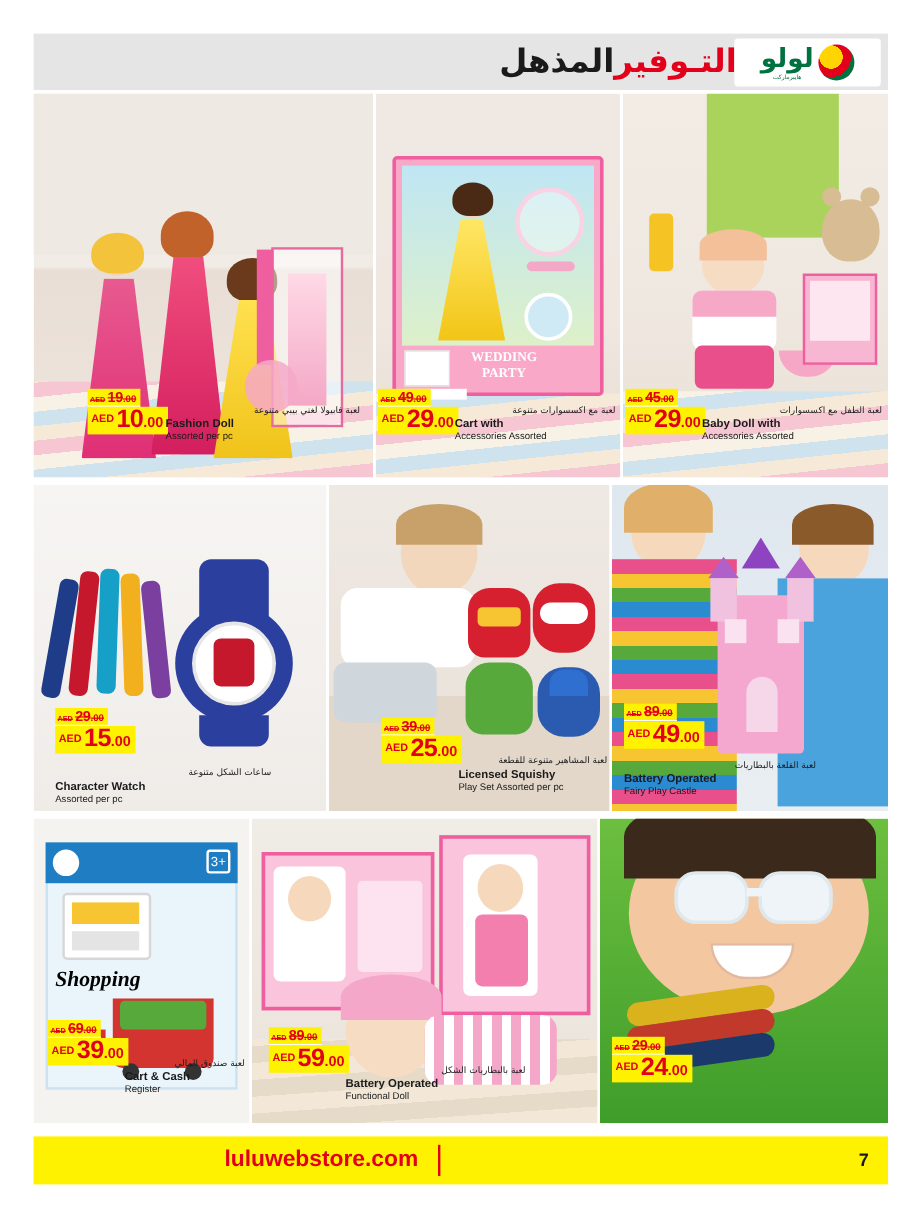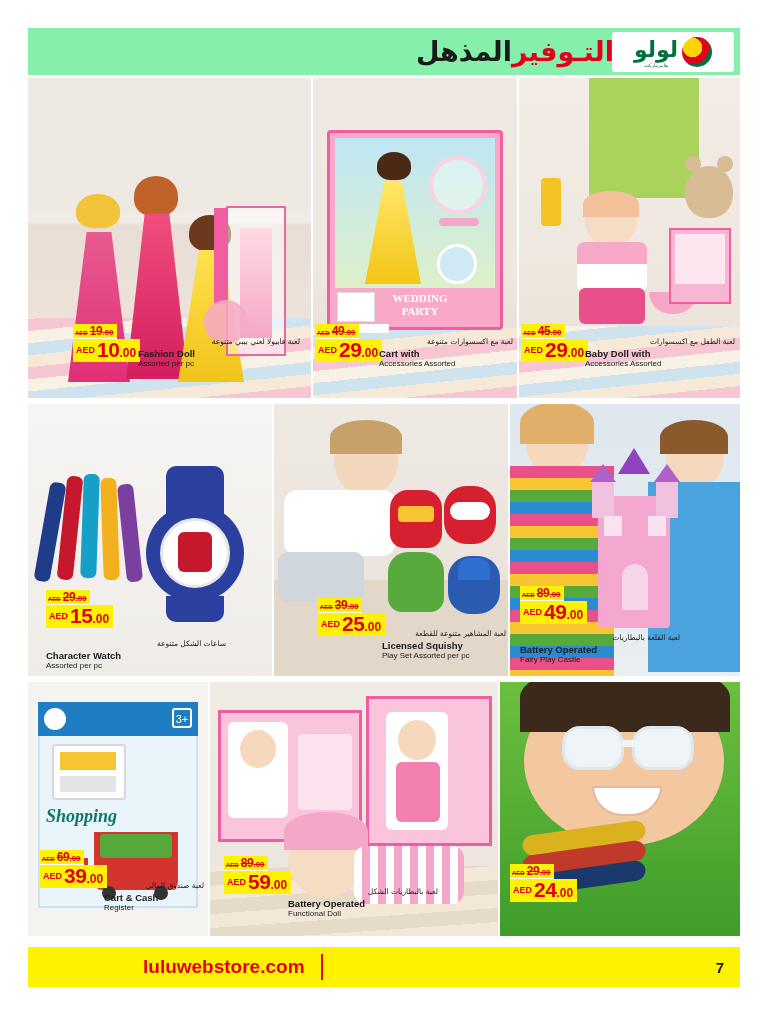--- a/index.html
+++ b/index.html
@@ -14,21 +14,21 @@
     position: absolute;
     left: 0; top: 0;
     width: 768px; height: 1011px;
     background: #fff;
   }
   
   .header {
     position: absolute;
     left: 28px; top: 28px;
     width: 712px; height: 47px;
-    background: #86efac;
+    background: #e5e5e5;
     display: flex;
     align-items: center;
     justify-content: flex-end;
     padding-right: 6px;
   }
   .header-title {
     font-size: 27px;
     font-weight: bold;
     color: #e2001a;
     direction: rtl;
@@ -115,20 +115,21 @@
   .desc .en-sub { font-size: 8px; color: #1a1a1a; font-weight: normal; }
 
   
   .footer {
     position: absolute;
     left: 28px; bottom: 24px;
     width: 712px; height: 40px;
     background: #fff200;
     display: flex;
     align-items: center;
+    padding-left: 44px;
   }
   .footer .web {
     color: #e2001a; font-weight: bold; font-size: 19px;
     margin-left: 115px;
   }
   .footer .divider {
     width: 2px; height: 26px; background: #e2001a; margin: 0 16px;
   }
   .footer .ar {
     color: #1a1a1a; font-size: 17px; direction: rtl; font-weight: bold;
@@ -450,21 +451,21 @@
       <div style="position:absolute;left:10px;top:20px;width:160px;height:206px;background:#eaf4fb;border:2px solid #c9e3f3;"></div>
 
       <div style="position:absolute;left:10px;top:20px;width:160px;height:34px;background:#1f7dc4;"></div>
       <div style="position:absolute;left:16px;top:26px;width:22px;height:22px;border-radius:50%;background:#fff;"></div>
       <div style="position:absolute;right:16px;top:26px;width:20px;height:20px;border:2px solid #fff;border-radius:3px;color:#fff;font-size:11px;text-align:center;line-height:18px;">3+</div>
 
       <div style="position:absolute;left:24px;top:62px;width:74px;height:56px;background:#fff;border:2px solid #d7d7d7;border-radius:4px;"></div>
       <div style="position:absolute;left:32px;top:70px;width:56px;height:18px;background:#f7c531;"></div>
       <div style="position:absolute;left:32px;top:94px;width:56px;height:16px;background:#e4e4e4;"></div>
 
-      <div style="position:absolute;left:18px;top:124px;width:144px;height:22px;color:#0f766e;font-size:18px;font-weight:bold;font-style:italic;font-family:'Liberation Serif',serif;">Shopping</div>
+      <div style="position:absolute;left:18px;top:124px;width:144px;height:22px;color:#000000;font-size:18px;font-weight:bold;font-style:italic;font-family:'Liberation Serif',serif;">Shopping</div>
 
       <div style="position:absolute;left:66px;top:150px;width:84px;height:58px;background:#d4342f;border-radius:0 0 8px 8px;"></div>
       <div style="position:absolute;left:72px;top:152px;width:72px;height:24px;background:#56a93a;border-radius:4px;"></div>
       <div style="position:absolute;left:74px;top:204px;width:14px;height:14px;border-radius:50%;background:#333;"></div>
       <div style="position:absolute;left:126px;top:204px;width:14px;height:14px;border-radius:50%;background:#333;"></div>
 
       <div style="position:absolute;left:16px;top:170px;width:22px;height:30px;background:#f7c531;"></div>
       <div style="position:absolute;left:40px;top:176px;width:20px;height:26px;background:#d4342f;"></div>
     </div>
     <div class="tag" style="left:12px; bottom:48px;">

